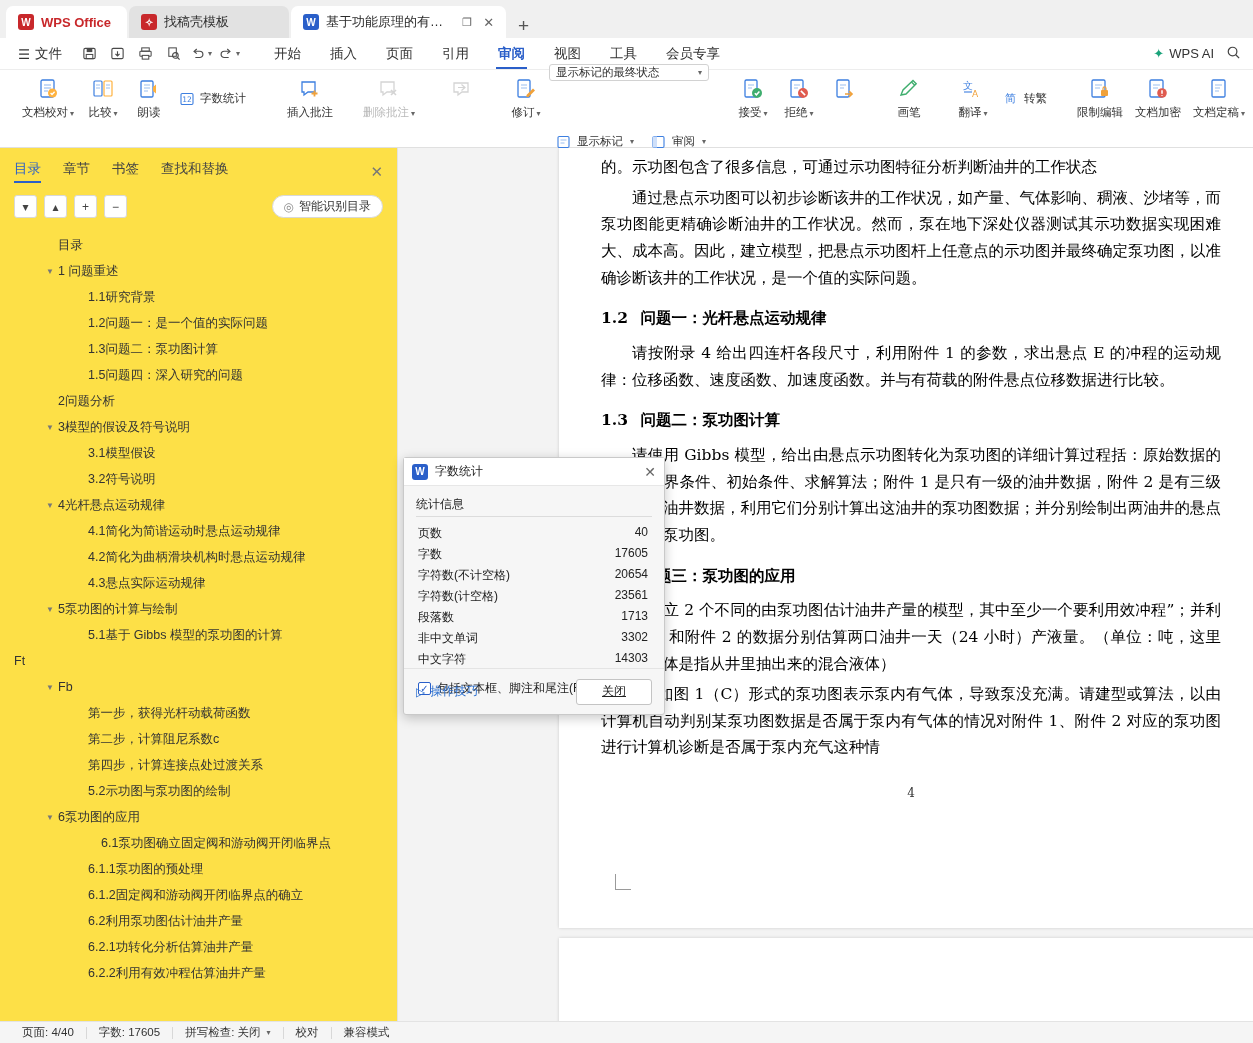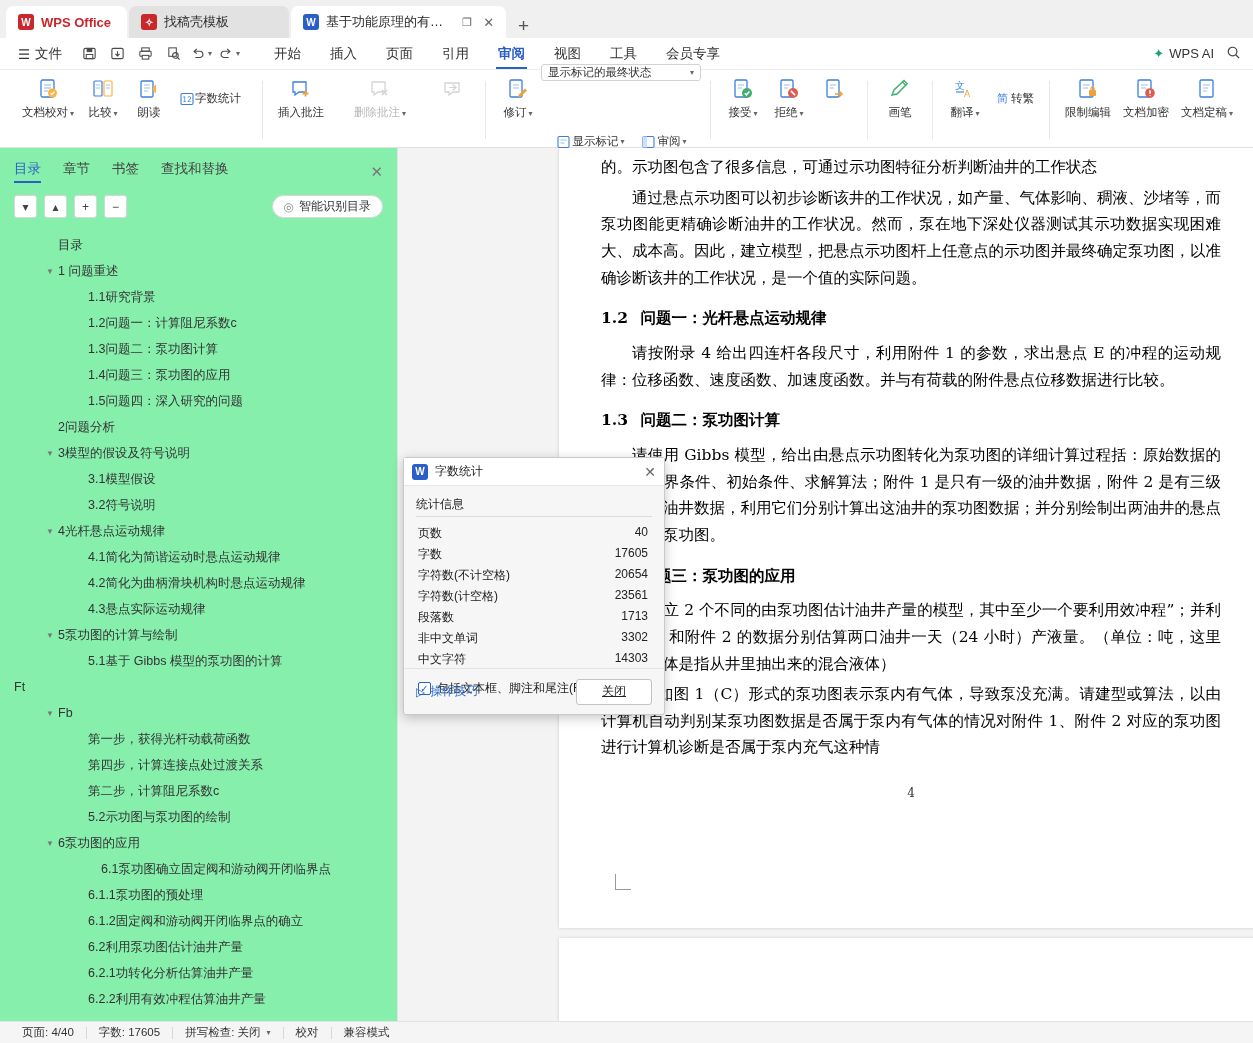--- a/index.html
+++ b/index.html
@@ -119,40 +119,40 @@
     min-width: 46px; padding: 3px 6px;
     display: flex; flex-direction: column; align-items: center; justify-content: flex-start;
     gap: 3px; text-align: center; line-height: 1.25;
   }
   .rbtn .lbl { white-space: nowrap; font-size: 11.5px; }
   .rbtn.disabled { color: #b9b9b9; margin-left: 18px; }
   .rbtn.disabled svg { opacity: .42; }
   .ico { width: 26px; height: 26px; display: flex; align-items: center; justify-content: center; }
   .caret { font-size: 8px; margin-left: 2px; color: #666; }
   .rstack { display: flex; flex-direction: column; justify-content: center; gap: 2px; padding: 4px 2px; }
-  .rsmall { display: flex; align-items: center; font-size: 11.5px; padding: 2px 4px; white-space: nowrap; margin-top: 44px; }
+  .rsmall { display: flex; align-items: center; gap: 5px; font-size: 11.5px; padding: 2px 4px; white-space: nowrap; margin-top: 44px; }
   .rsmall .sico { width: 17px; height: 17px; display: flex; align-items: center; justify-content: center; }
   .selbox {
     width: 160px; height: 24px; border: 1px solid #d2d2d2; border-radius: 3px;
     background: #fff; display: flex; align-items: center; padding: 0 6px;
     font-size: 11.5px; color: #333; justify-content: space-between;
   }
   .rcol2 { display: flex; flex-direction: column; justify-content: center; }
 
   
   .workspace {
     position: absolute;
     top: 148px; left: 0; right: 0; bottom: 22px;
     background: #f3f3f3;
   }
 
   
   .sidebar {
     position: absolute; top: 0; left: 0; bottom: 0; width: 398px;
-    background: #86efac;
+    background: #fde047;
     border-right: 1px solid #e2e2e2;
     overflow: hidden;
   }
   .sb-tabs {
     display: flex; align-items: center; gap: 22px;
     padding: 12px 14px 8px 14px;
     font-size: 13.5px; color: #444;
     position: relative;
   }
   .sb-tab { position: relative; padding-bottom: 5px; }
@@ -620,27 +620,24 @@
           <span class="toc-text">目录</span>
         </div>
       <div class="toc-row" style="padding-left:42px">
           <span class="toc-arrow">▼</span>
           <span class="toc-text">1 问题重述</span>
         </div>
       <div class="toc-row" style="padding-left:88px">
           <span class="toc-text">1.1研究背景</span>
         </div>
       <div class="toc-row" style="padding-left:88px">
-          <span class="toc-text">1.2问题一：计算阻尼系数c</span>
+          <span class="toc-text">1.2问题一：是一个值的实际问题</span>
         </div>
       <div class="toc-row" style="padding-left:88px">
           <span class="toc-text">1.3问题二：泵功图计算</span>
-        </div>
-      <div class="toc-row" style="padding-left:88px">
-          <span class="toc-text">1.4问题三：泵功图的应用</span>
         </div>
       <div class="toc-row" style="padding-left:88px">
           <span class="toc-text">1.5问题四：深入研究的问题</span>
         </div>
       <div class="toc-row" style="padding-left:58px">
           <span class="toc-text">2问题分析</span>
         </div>
       <div class="toc-row" style="padding-left:42px">
           <span class="toc-arrow">▼</span>
           <span class="toc-text">3模型的假设及符号说明</span>
@@ -675,24 +672,24 @@
           <span class="toc-text">Ft</span>
         </div>
       <div class="toc-row" style="padding-left:42px">
           <span class="toc-arrow">▼</span>
           <span class="toc-text">Fb</span>
         </div>
       <div class="toc-row" style="padding-left:88px">
           <span class="toc-text">第一步，获得光杆动载荷函数</span>
         </div>
       <div class="toc-row" style="padding-left:88px">
+          <span class="toc-text">第二步，计算阻尼系数c</span>
+        </div>
+      <div class="toc-row" style="padding-left:88px">
           <span class="toc-text">第四步，计算连接点处过渡关系</span>
-        </div>
-      <div class="toc-row" style="padding-left:88px">
-          <span class="toc-text">第二步，计算阻尼系数c</span>
         </div>
       <div class="toc-row" style="padding-left:88px">
           <span class="toc-text">5.2示功图与泵功图的绘制</span>
         </div>
       <div class="toc-row" style="padding-left:42px">
           <span class="toc-arrow">▼</span>
           <span class="toc-text">6泵功图的应用</span>
         </div>
       <div class="toc-row" style="padding-left:101px">
           <span class="toc-text">6.1泵功图确立固定阀和游动阀开闭临界点</span>

